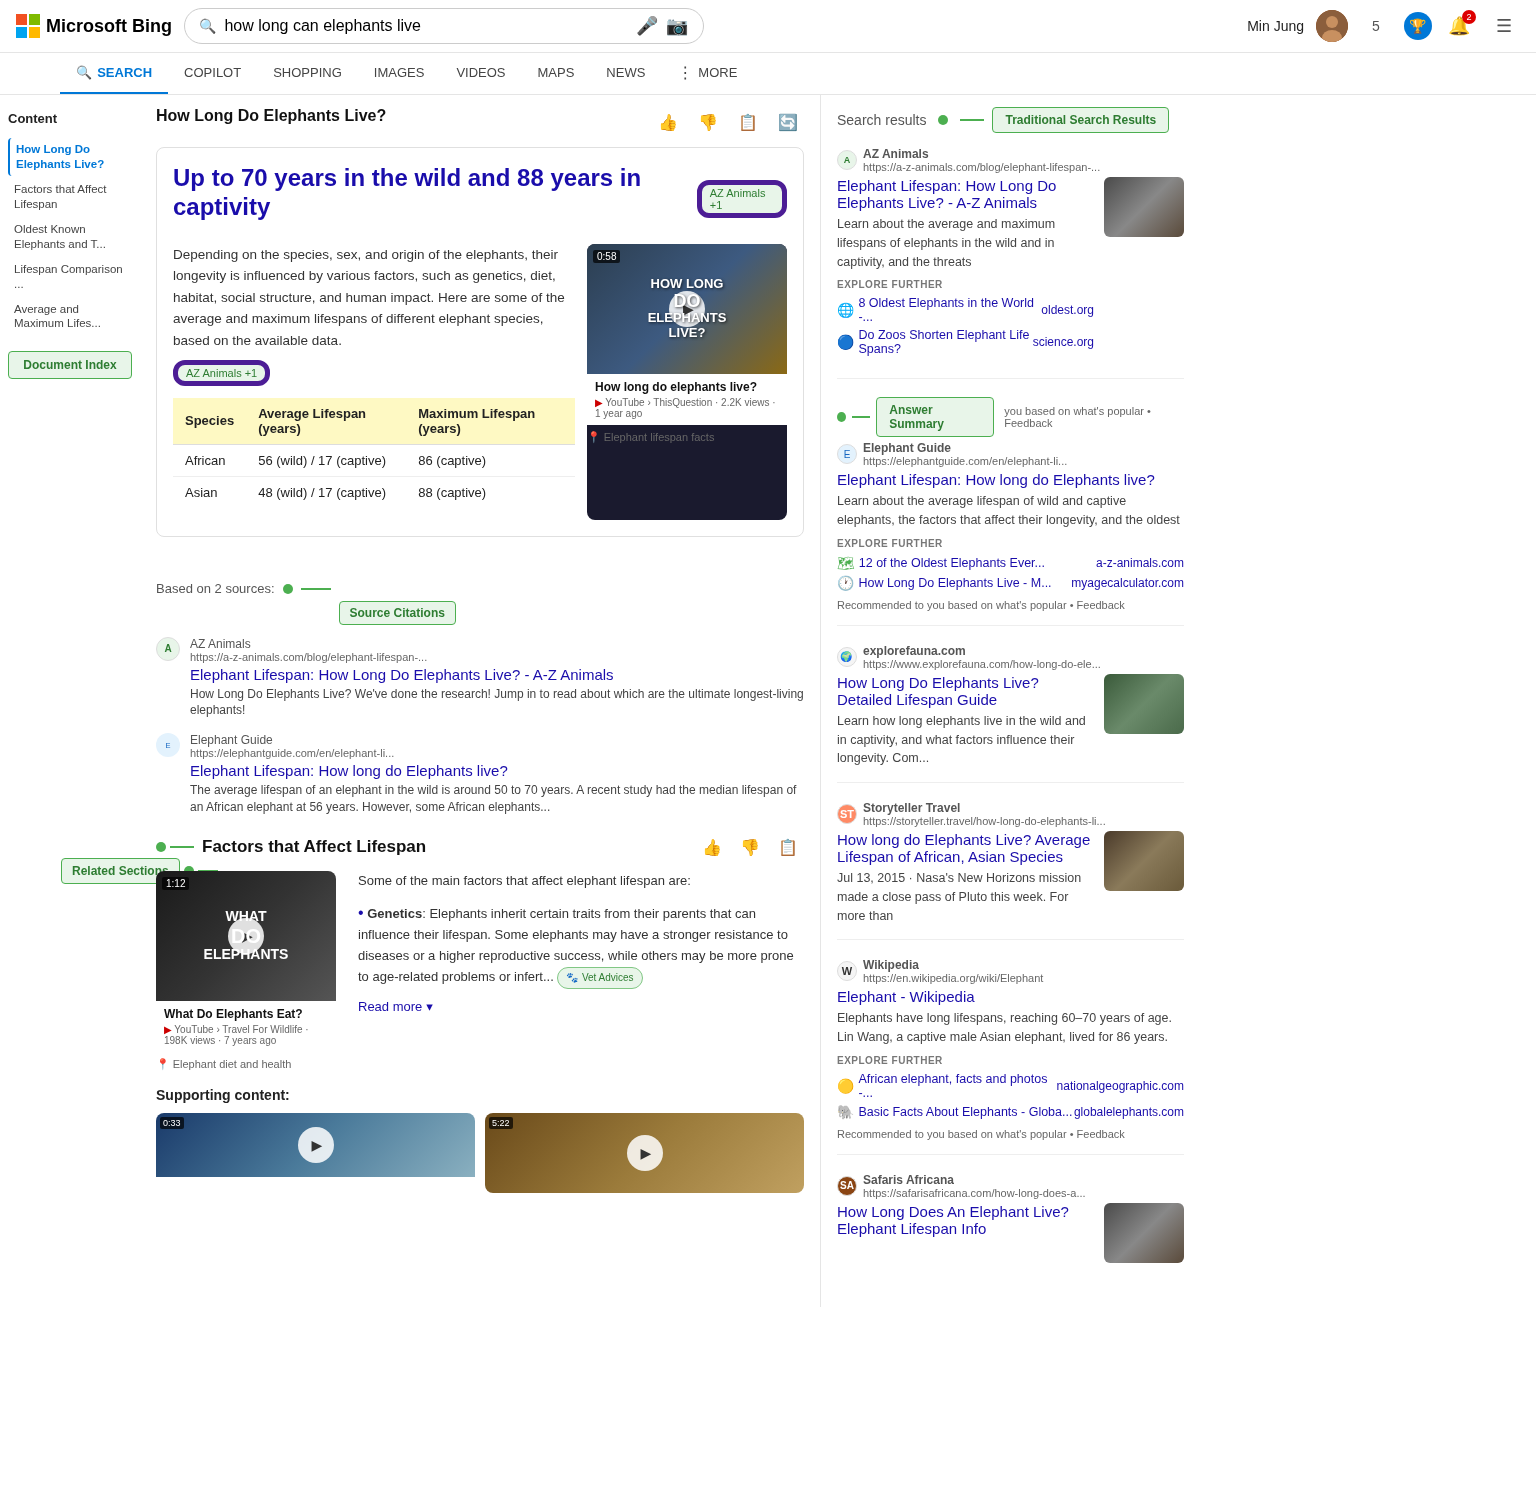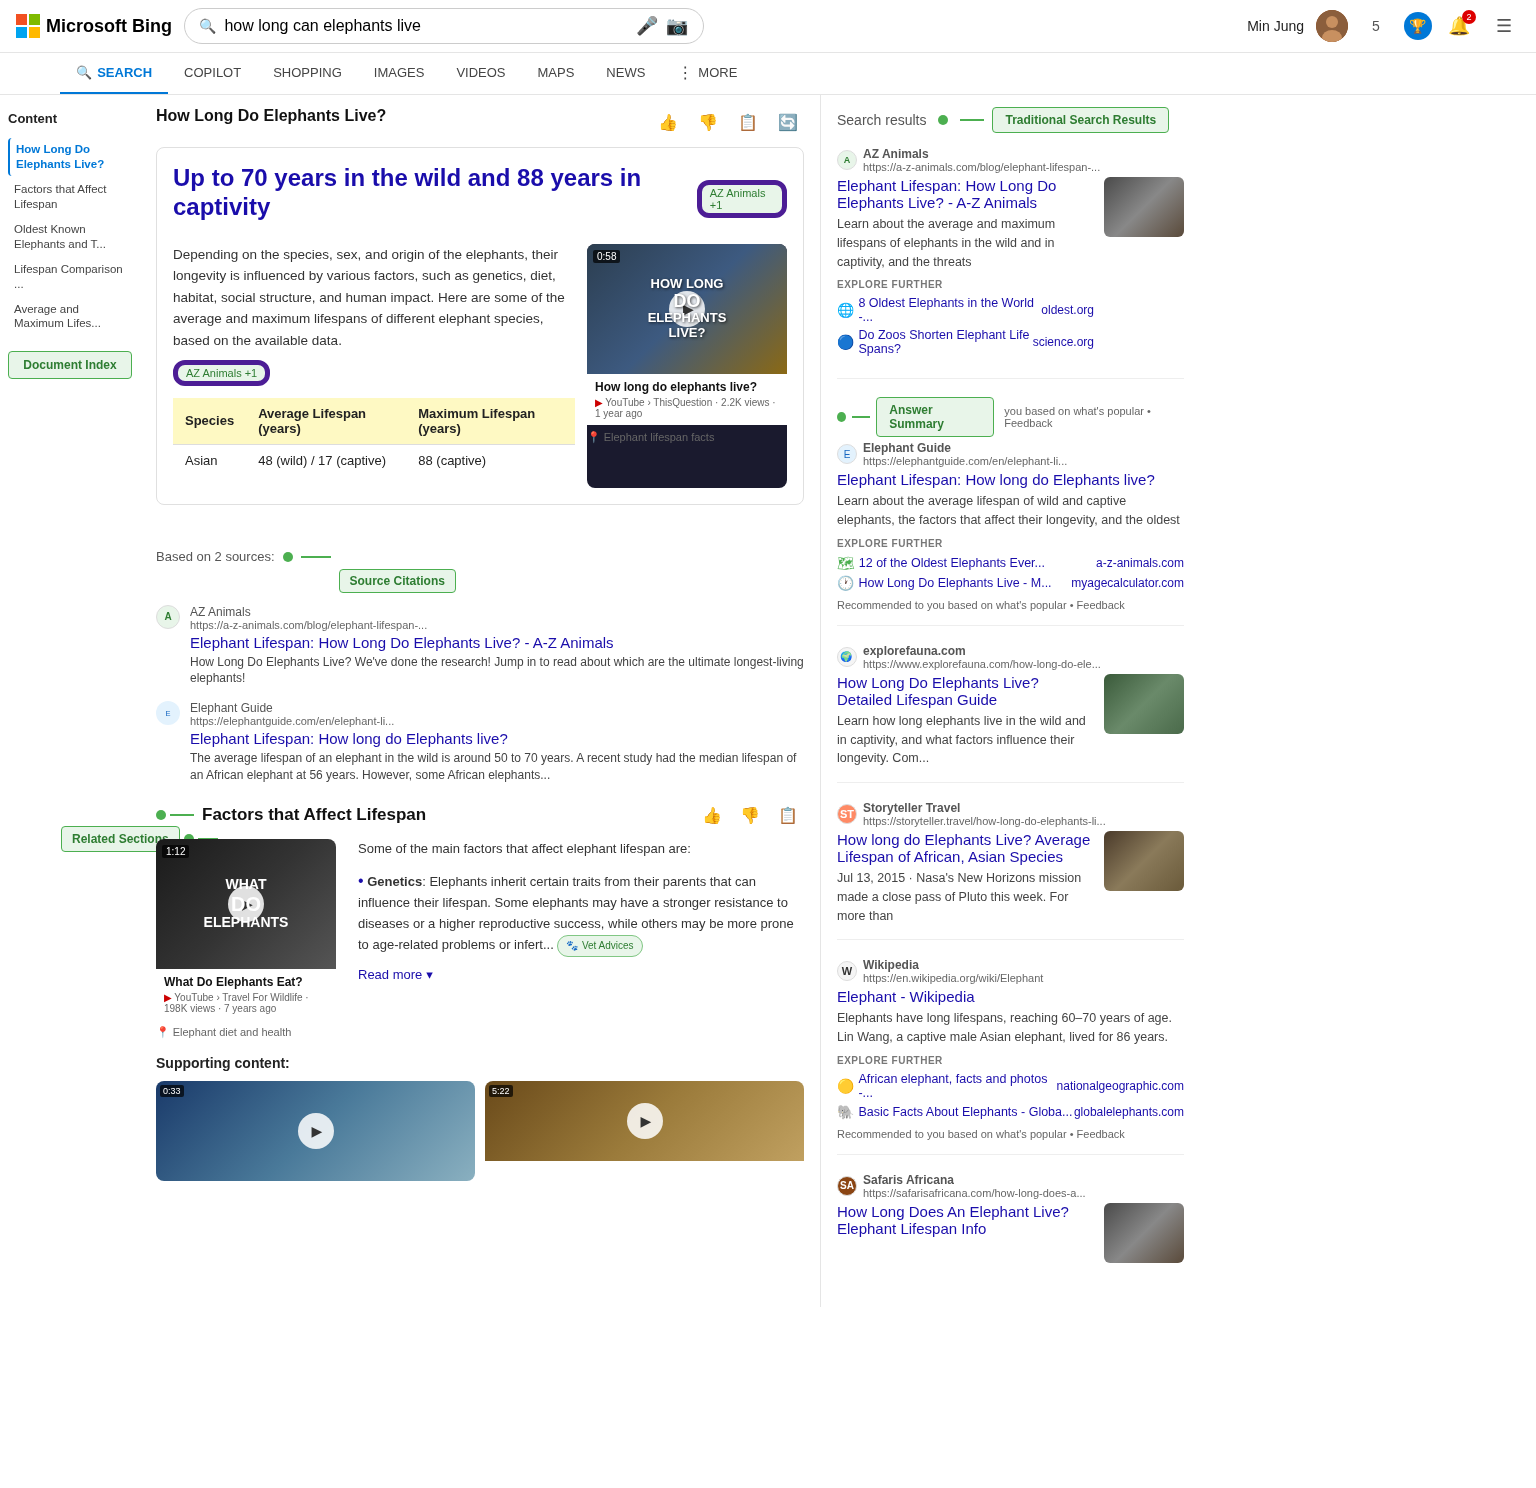--- a/index.html
+++ b/index.html
@@ -102,21 +102,21 @@
     .thumb-img { width: 80px; height: 60px; border-radius: 6px; background: #666; flex-shrink: 0; }
     .thumb-elephant1 { background: linear-gradient(135deg, #4a4a4a, #888, #5a4a3a); }
     .thumb-elephant2 { background: linear-gradient(135deg, #3a5a3a, #6a8a6a, #4a6a4a); }
     .thumb-elephant3 { background: linear-gradient(135deg, #4a3a2a, #8a7a5a, #6a5a3a); }
     .section-actions { display: flex; gap: 8px; margin-left: auto; color: #666; font-size: 16px; }
     .action-icon { cursor: pointer; padding: 2px 6px; }
 
     .supporting-content-label { font-size: 14px; font-weight: 600; margin-top: 16px; margin-bottom: 10px; }
     .supporting-thumbs { display: flex; gap: 10px; }
     .support-thumb { border-radius: 8px; overflow: hidden; position: relative; flex: 1; }
-    .support-thumb-inner { height: 100px; background: linear-gradient(135deg, #1a3a6a, #4a7a9a, #8ab0c0); display: flex; align-items: center; justify-content: center; position: relative; }
+    .support-thumb-inner { height: 64px; background: linear-gradient(135deg, #1a3a6a, #4a7a9a, #8ab0c0); display: flex; align-items: center; justify-content: center; position: relative; }
     .support-thumb-inner2 { height: 80px; background: linear-gradient(135deg, #6a4a1a, #9a7a3a, #c0a060); display: flex; align-items: center; justify-content: center; position: relative; }
     .support-duration { position: absolute; top: 4px; left: 4px; background: rgba(0,0,0,0.7); color: #fff; font-size: 9px; padding: 1px 3px; border-radius: 2px; }
 
     .related-sections-label { background: #e8f5e9; border: 1px solid #4caf50; color: #2e7d32; font-size: 12px; padding: 5px 10px; border-radius: 4px; font-weight: 600; white-space: nowrap; }
     .green-dot { width: 10px; height: 10px; border-radius: 50%; background: #4caf50; }
     .green-line { height: 2px; background: #4caf50; }
   </style>
 </head>
 <body>
 
@@ -233,20 +233,25 @@
 
           <table class="data-table">
             <thead>
               <tr>
                 <th>Species</th>
                 <th>Average Lifespan (years)</th>
                 <th>Maximum Lifespan (years)</th>
               </tr>
             </thead>
             <tbody>
+              <tr>
+                <td>African</td>
+                <td>56 (wild) / 17 (captive)</td>
+                <td>86 (captive)</td>
+              </tr>
               <tr>
                 <td>Asian</td>
                 <td>48 (wild) / 17 (captive)</td>
                 <td>88 (captive)</td>
               </tr>
             </tbody>
           </table>
         </div>
         <div class="video-thumb">
           <div class="video-thumb-inner">

